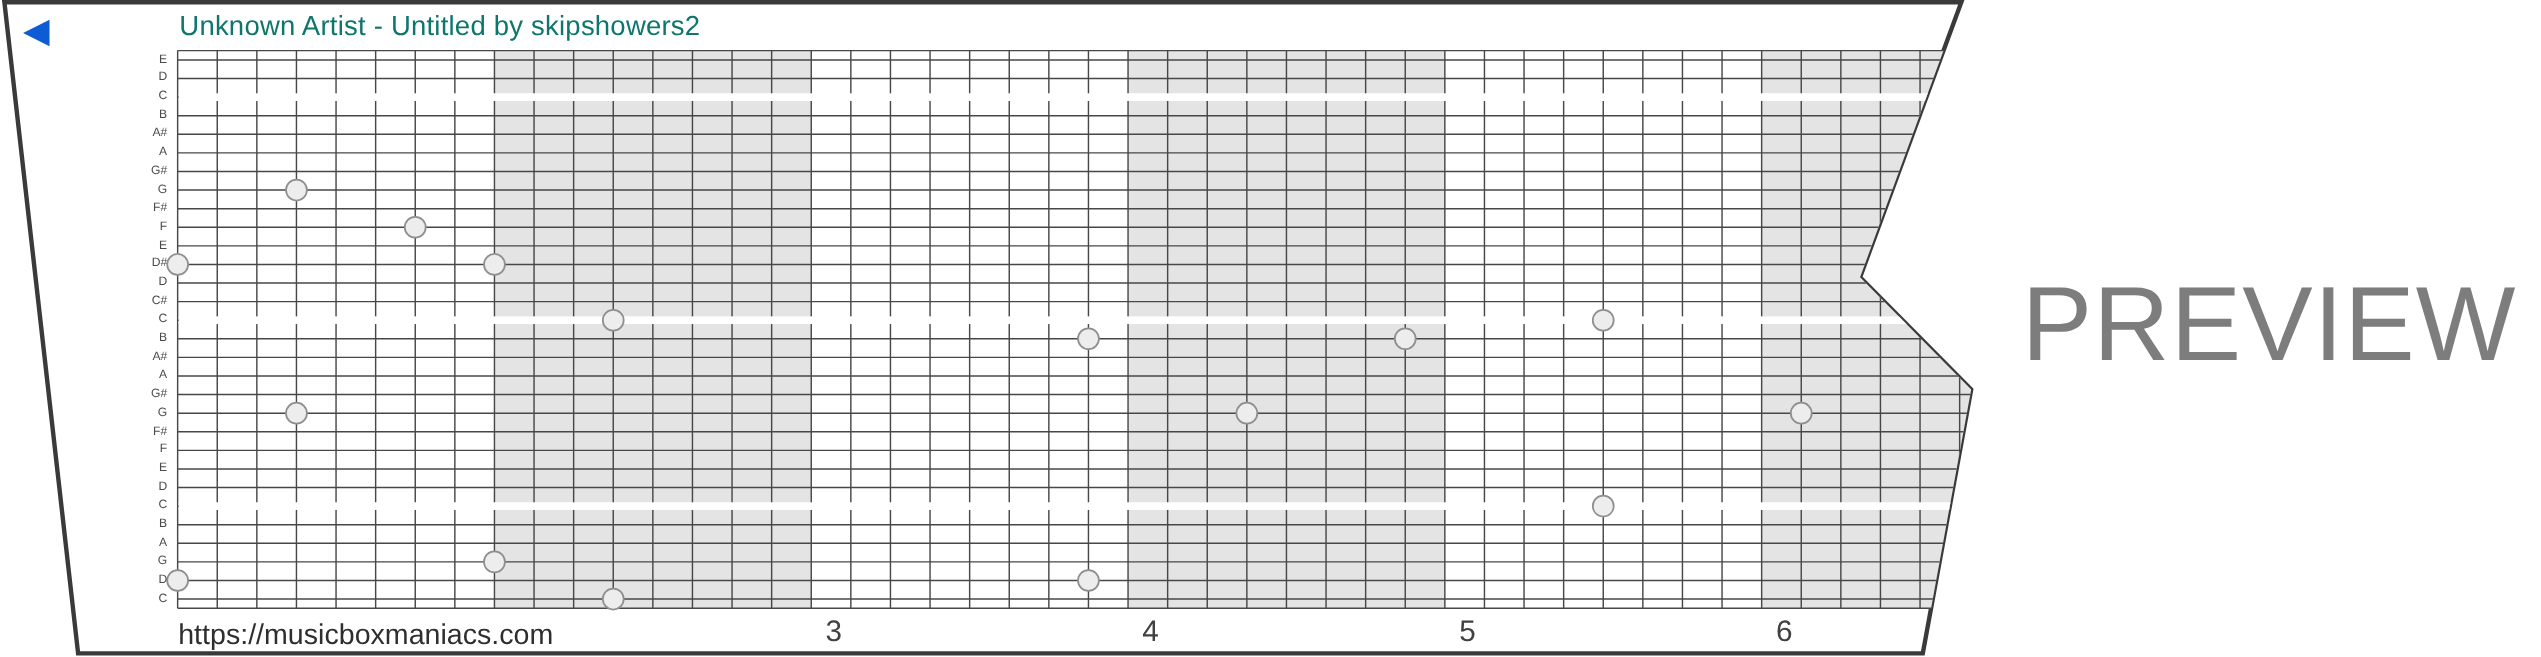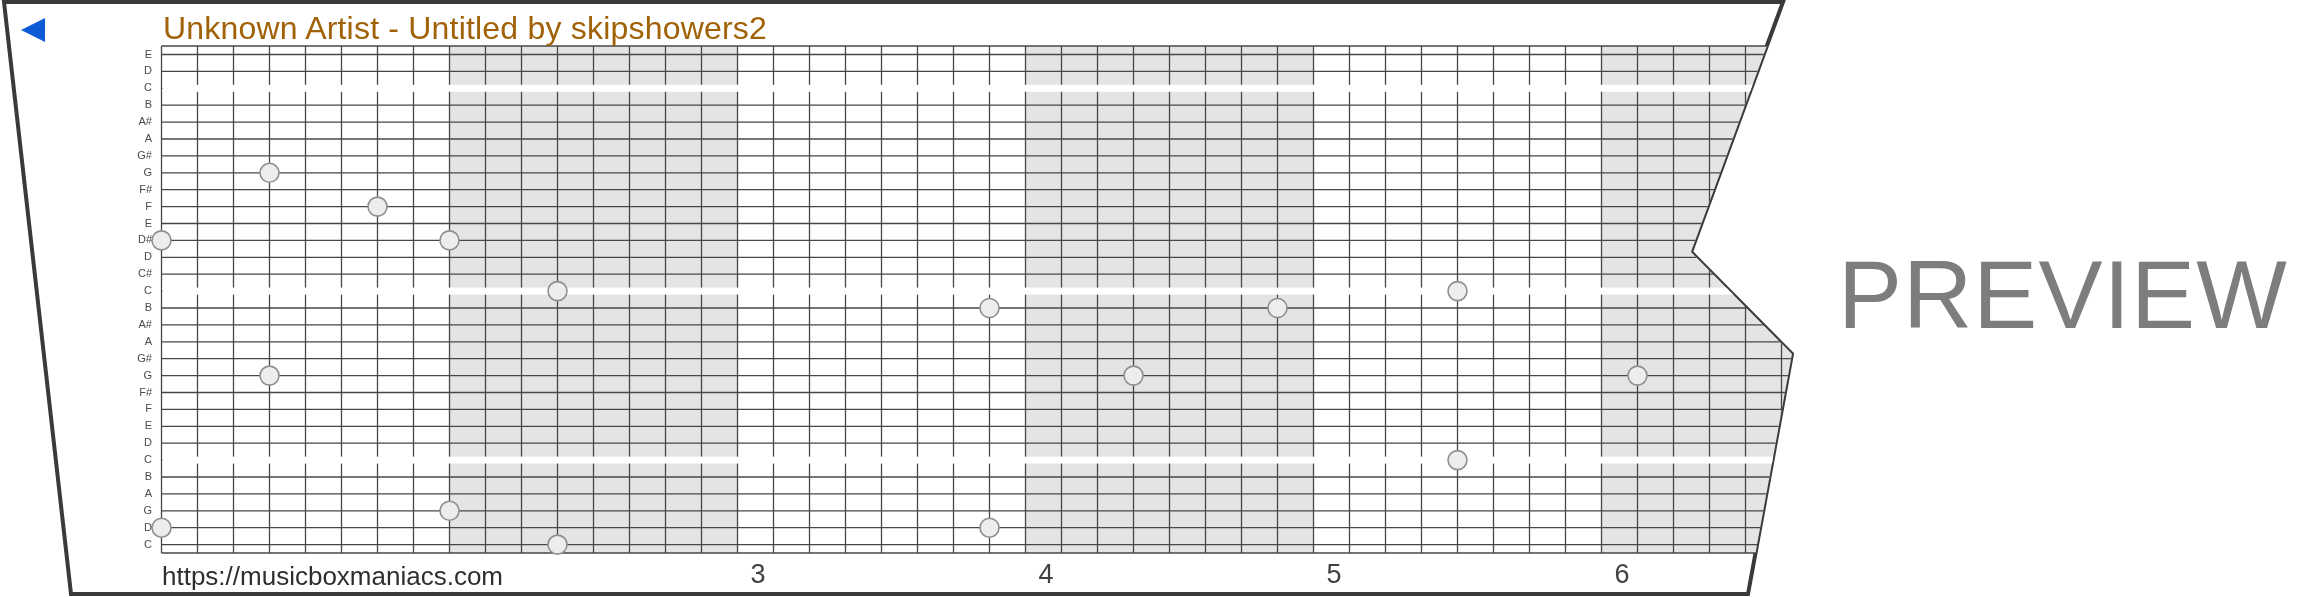--- a/index.html
+++ b/index.html
@@ -2,21 +2,21 @@
 <html><head>
 <meta charset="utf-8">
 <style>
   html,body{margin:0;padding:0;background:#ffffff;}
   .canvas{
     position:relative; width:2310px; height:597px; overflow:hidden;
     background:#ffffff; font-family:"Liberation Sans", sans-serif;
   }
   .canvas svg.strip{position:absolute;left:0;top:0;}
   .title{
-    position:absolute; left:163px; top:10px; font-size:32px; color:#a16207;
+    position:absolute; left:163px; top:10px; font-size:25px; color:#0f766e;
     white-space:nowrap; letter-spacing:0.2px;
   }
   .play-btn{position:absolute; left:16px; top:12px; width:36px; height:36px; cursor:pointer;}
   .note-label{
     position:absolute; width:92px; text-align:right; font-size:11px;
     line-height:13px; color:#4a4a4a; left:60px;
   }
   .url{
     position:absolute; left:162px; top:561px; font-size:26px; color:#2e2e2e;
     white-space:nowrap;

